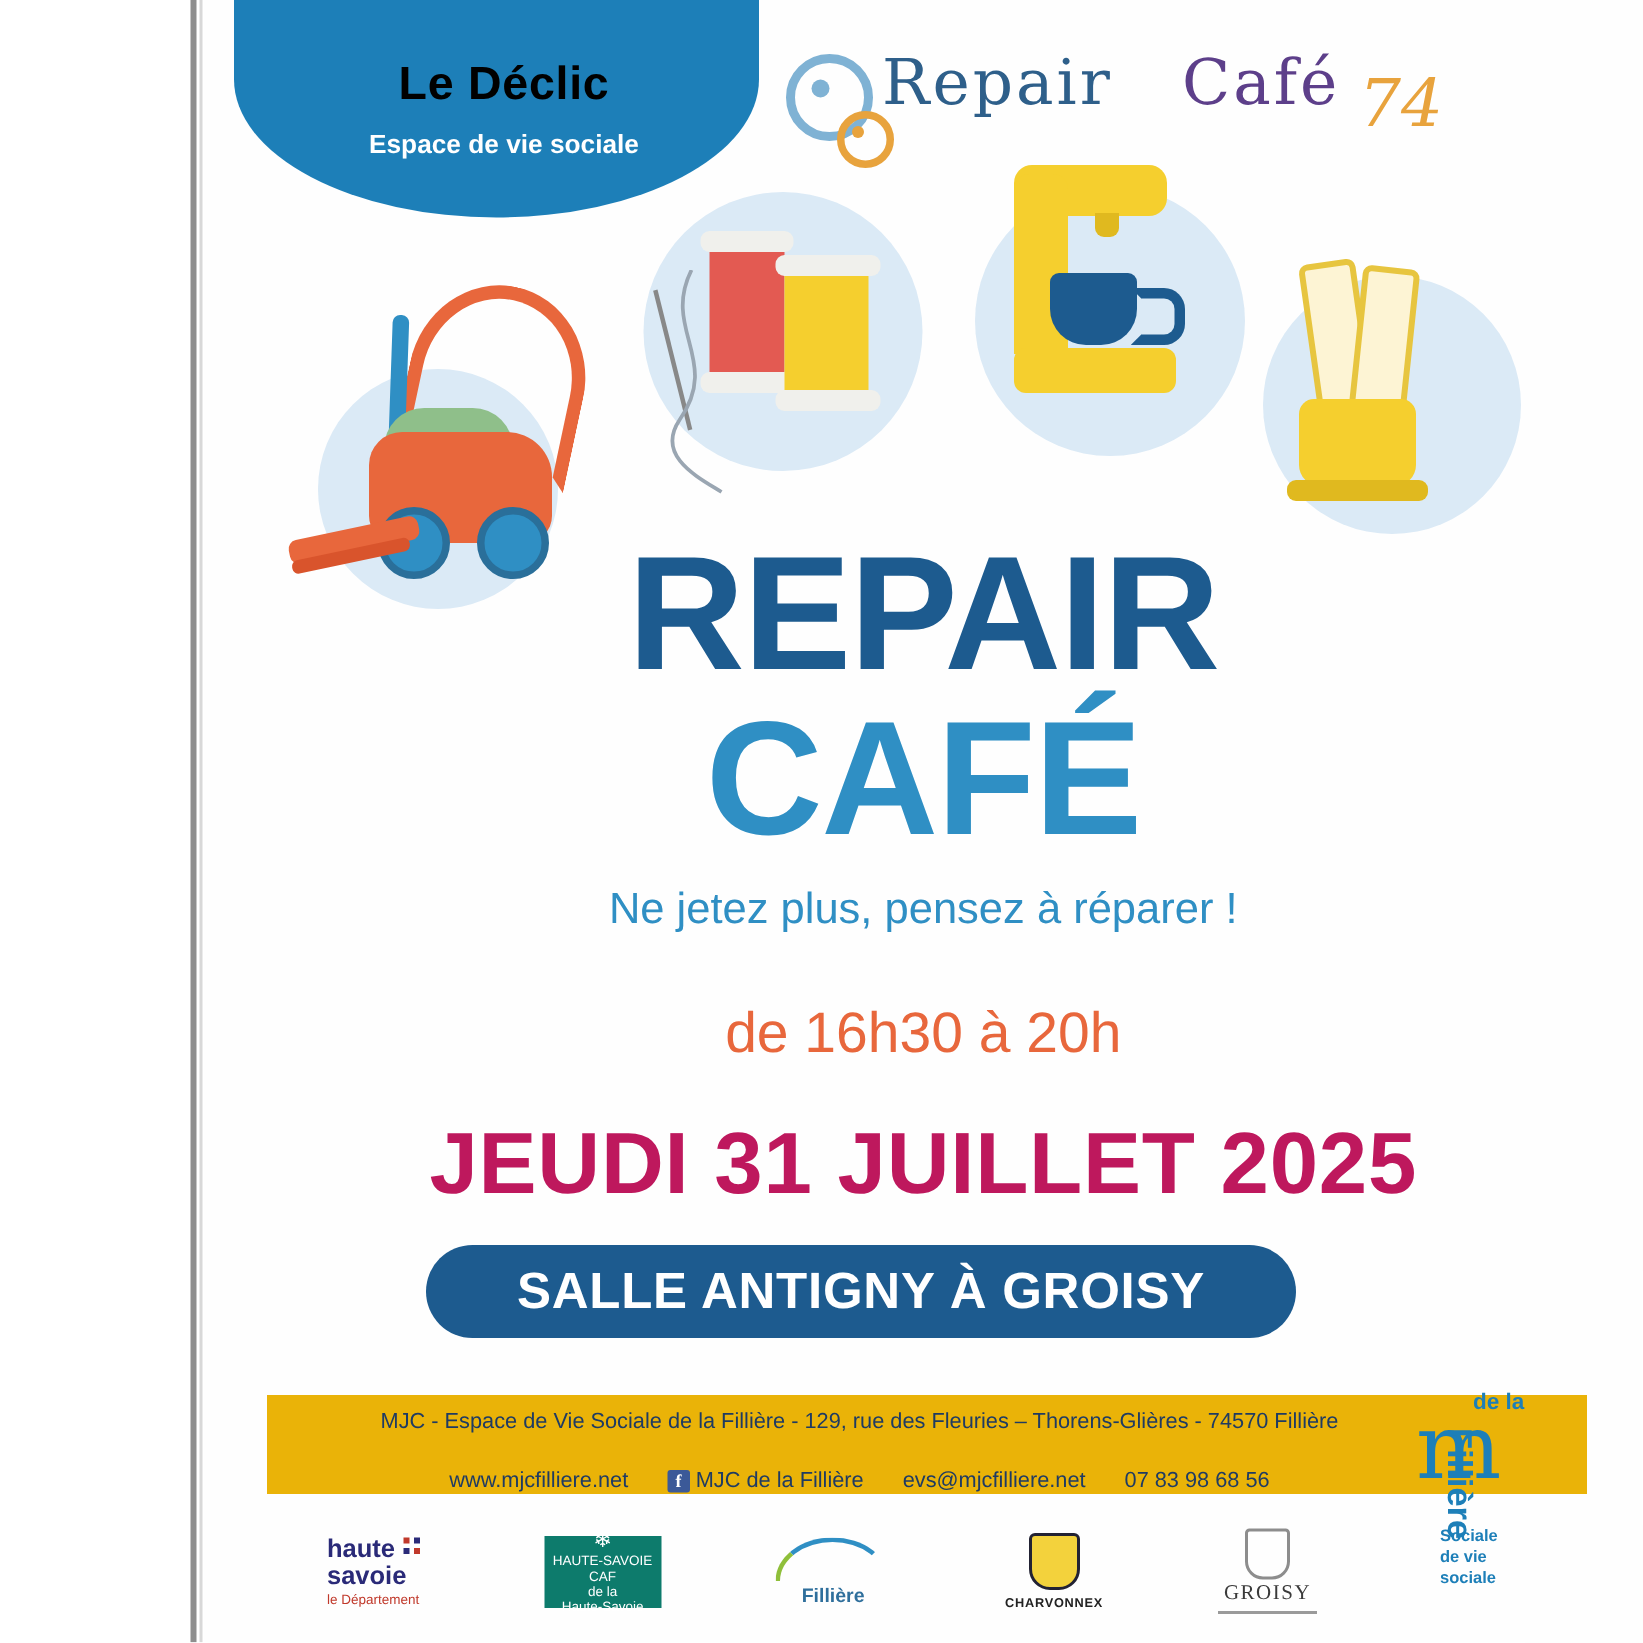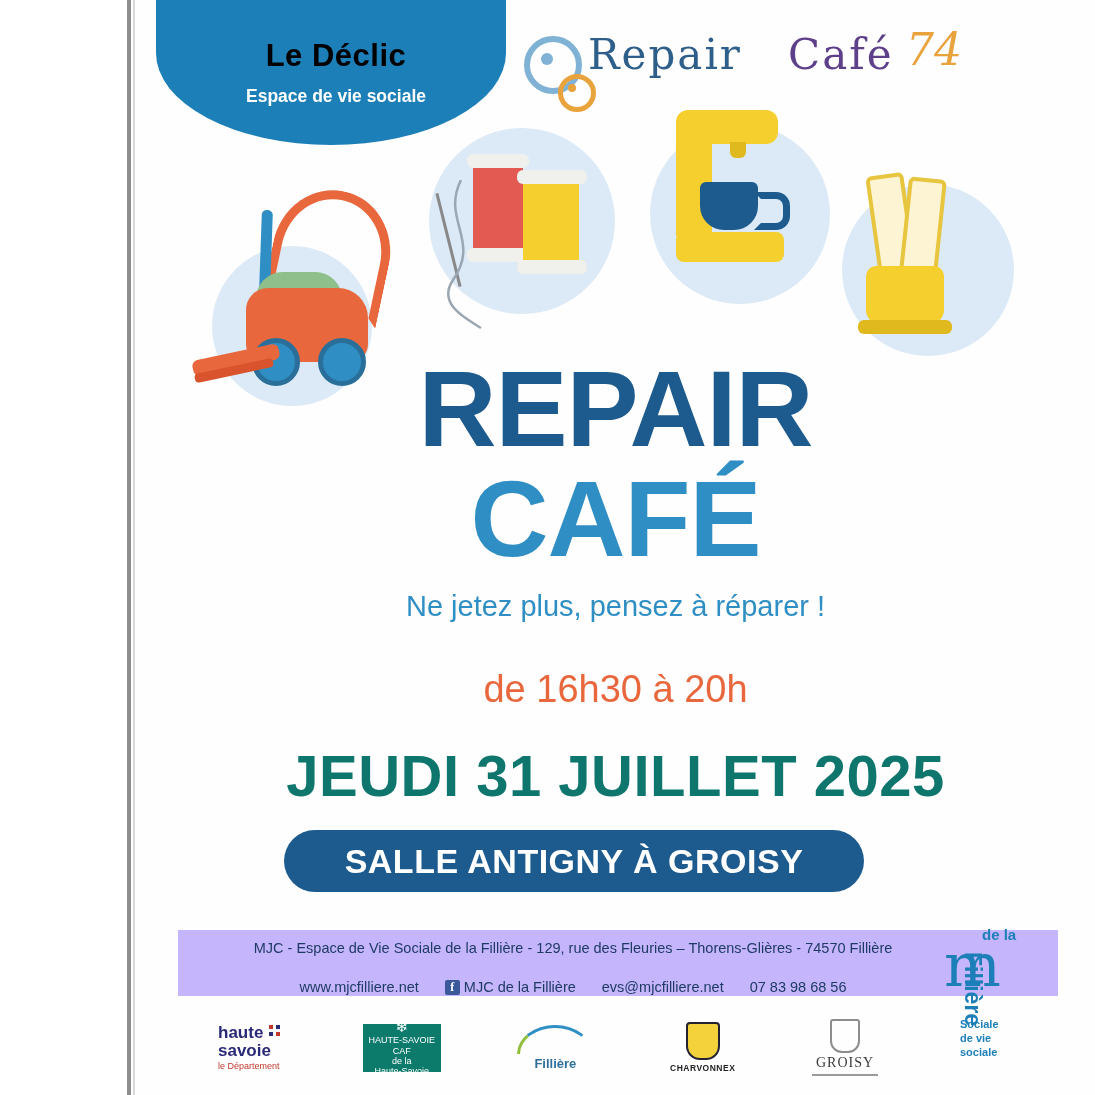--- a/index.html
+++ b/index.html
@@ -93,21 +93,21 @@
     font-size: 42px;
     letter-spacing: 2px;
     white-space: nowrap;
   }
   .rc74-text .c1 { color: #2e5f8a; }
   .rc74-text .c3 { color: #c8961f; }
   .rc74-text .c4 { color: #5d3f8a; }
   .rc74-num {
     position: absolute;
     left: 400px;
-    top: 2px;
+    top: 22px;
     font-family: "DejaVu Serif", serif;
     font-style: italic;
     font-size: 44px;
     color: #e8a33d;
   }
   .gear-big, .gear-small {
     position: absolute;
     border-radius: 50%;
   }
   .gear-big {
@@ -334,21 +334,21 @@
     font-size: 38px;
     color: #e8673c;
   }
   .date {
     position: absolute;
     left: 0; top: 742px;
     width: 959px;
     text-align: center;
     font-size: 58px;
     font-weight: bold;
-    color: #0f766e;
+    color: #be185d;
     letter-spacing: 0.5px;
   }
   .place-pill {
     position: absolute;
     left: 148px; top: 830px;
     width: 580px; height: 62px;
     background: #1d5b8f;
     border-radius: 31px;
     color: #ffffff;
     font-size: 34px;
@@ -357,21 +357,21 @@
     align-items: center;
     justify-content: center;
     letter-spacing: 0.5px;
   }
 
   
   .yellow-band {
     position: absolute;
     left: 42px; top: 930px;
     width: 880px; height: 66px;
-    background: #c4b5fd;
+    background: #eab308;
   }
   .band-line1 {
     position: absolute;
     left: 0; top: 10px;
     width: 790px;
     text-align: center;
     font-size: 14.5px;
     color: #1f3b63;
   }
   .band-line2 {

